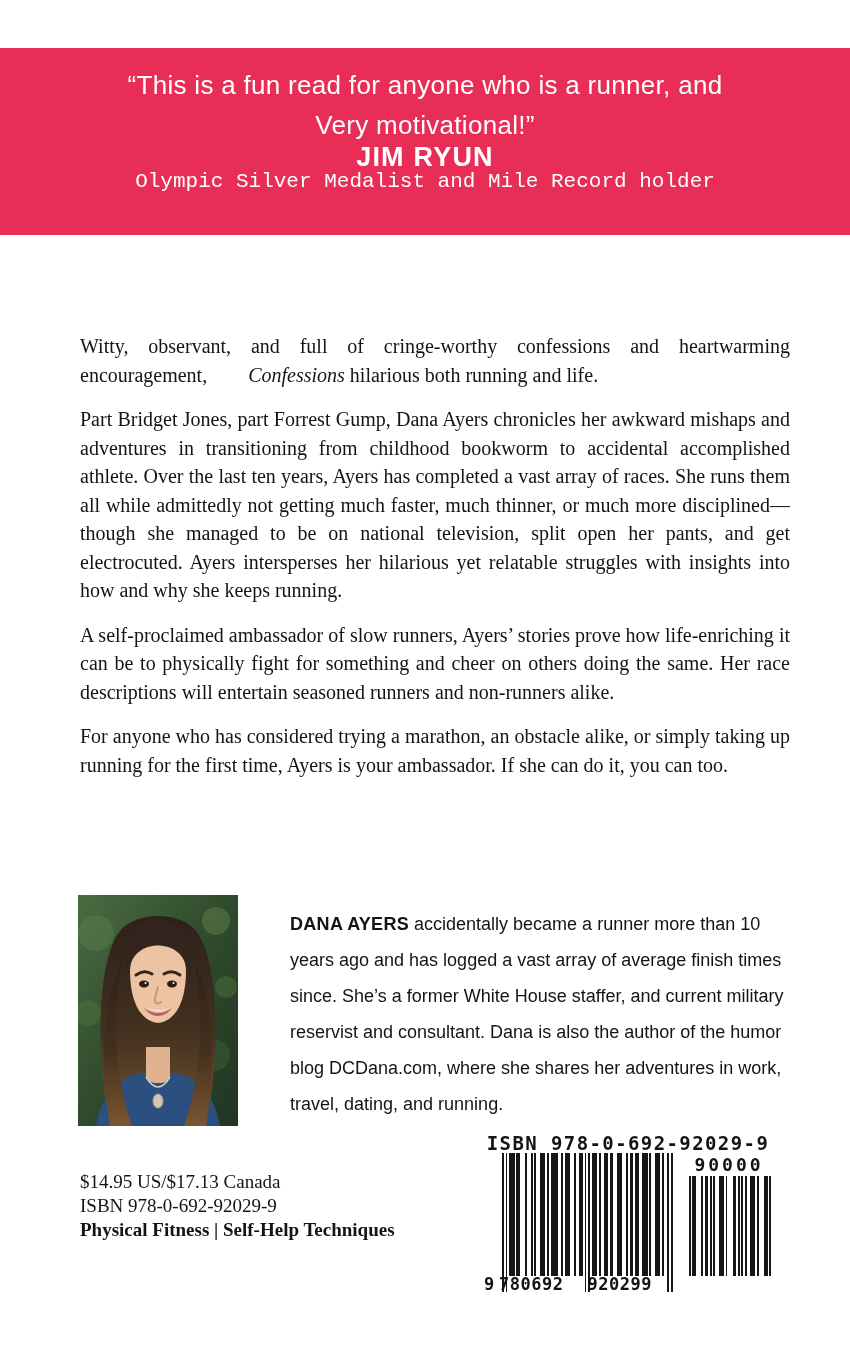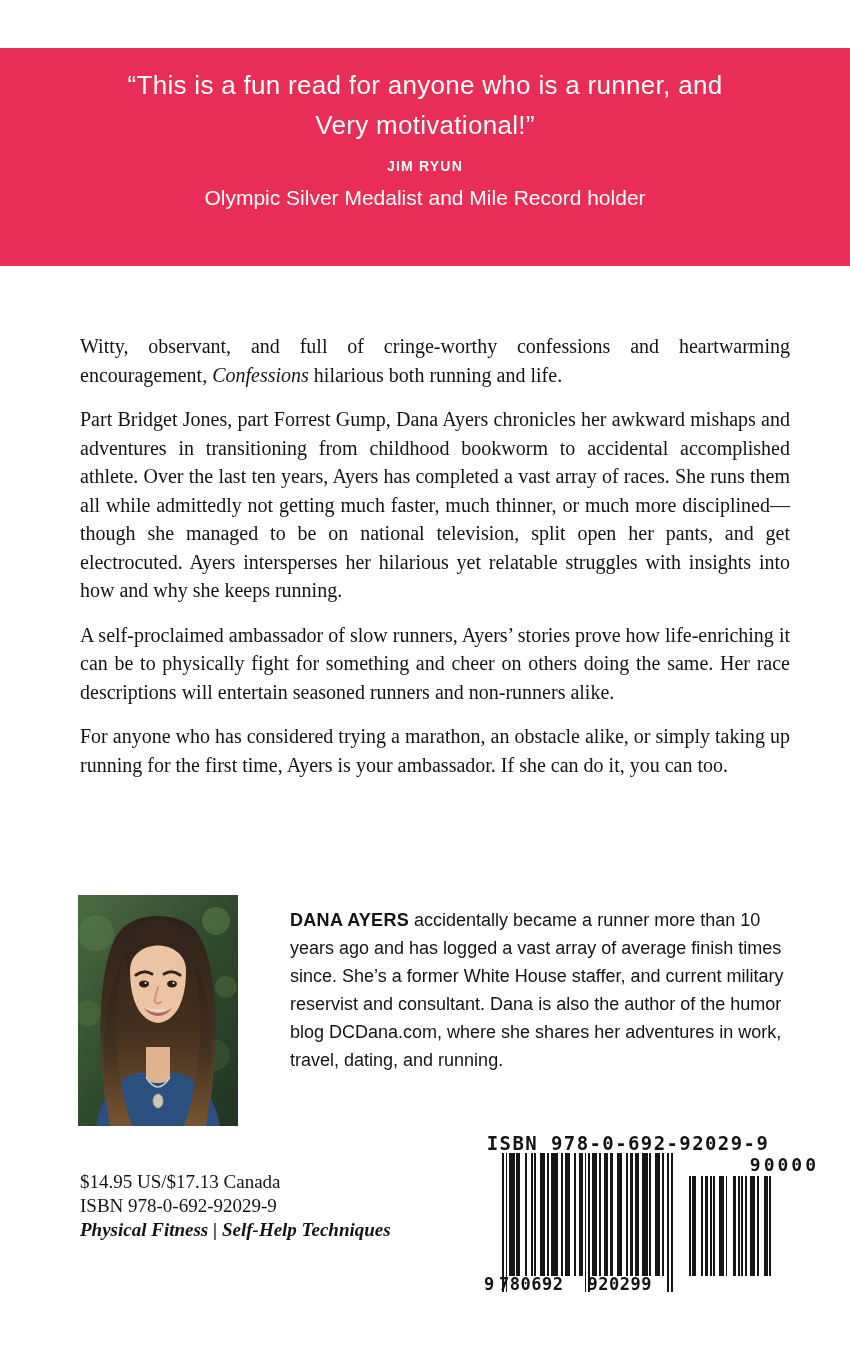--- a/index.html
+++ b/index.html
@@ -4,81 +4,80 @@
 <style>
   html, body { margin:0; padding:0; overflow:hidden; }
   body {
     width:850px; height:1360px; background:#ffffff;
     font-family:"Liberation Serif", serif; color:#111;
   }
   .page { position:relative; width:850px; height:1360px; background:#fff; overflow:hidden; }
 
   
   .quote-band {
-    position:absolute; left:0; top:48px; width:850px; height:218px;
+    position:absolute; left:0; top:48px; width:850px; height:187px;
     background:#E82D56; color:#fff; text-align:center;
   }
   .quote-lines {
     padding-top:17px;
     font-family:"Liberation Sans", sans-serif;
     font-weight:400; font-size:26px; line-height:40px; letter-spacing:0.3px;
   }
   .attribution-name {
-    margin-top:9px;
     font-family:"Liberation Sans", sans-serif;
-    font-weight:700; font-size:14px; line-height:24px; letter-spacing:1.2px;
+    font-weight:700; font-size:27px; line-height:24px; letter-spacing:1.2px;
   }
   .attribution-title {
-    margin-top:8px;
-    font-family:Liberation Sans, sans-serif;
+    margin-top:1px;
+    font-family:Liberation Mono, monospace;
     font-size:21px; line-height:24px;
   }
 
   
   .synopsis {
     position:absolute; left:80px; top:332px; width:710px;
     font-size:20px; line-height:28.5px; text-align:justify; color:#141414;
   }
   .synopsis p { margin:0 0 16px 0; }
-  .synopsis em { font-style:italic; }
+  .synopsis em { font-style:italic;margin-left:36px; }
 
   
   .author-photo {
     position:absolute; left:78px; top:895px; width:160px; height:231px;
     overflow:hidden;
   }
   .author-photo svg { display:block; width:100%; height:100%; }
   .bio {
     position:absolute; left:290px; top:888px; width:502px;
     font-family:"Liberation Sans", sans-serif;
-    font-size:18px; line-height:28px; color:#141414;
+    font-size:18px; line-height:36px; color:#141414;
   }
   .bio strong { font-weight:700; margin-right:5px; letter-spacing:0.3px; }
 
   
   .footer-left {
     position:absolute; left:80px; top:1170px;
     font-size:19px; line-height:24px; color:#141414;
   }
-  .footer-left .cats { font-style:italic; font-weight:bold; }
+  .footer-left .cats { font-weight:bold; }
 
   
   .barcode {
     position:absolute; left:484px; top:1132px; width:290px; height:162px;
     font-family:"DejaVu Sans Mono", monospace; font-weight:bold; color:#141414;
   }
   .bc-isbn { position:absolute; left:0; top:0; width:288px; text-align:center;
     font-size:19px; letter-spacing:1.4px; white-space:nowrap; }
   .bars { display:flex; align-items:flex-start; }
   .module { flex:1 1 0; height:123px; }
   .module.bar { background:#161616; }
   .bc-main { position:absolute; left:18px; top:21px; width:170px; }
   .bc-main .module.bar.guard { height:139px; }
   .bc-addon-label { position:absolute; left:203px; top:22px; width:84px;
-    text-align:right; font-size:18px; letter-spacing:3px;margin-left:48px; }
+    text-align:center; font-size:18px; letter-spacing:3px; }
   .bc-addon { position:absolute; left:203px; top:44px; width:84px; }
   .bc-addon .module { height:100px; }
   .bc-digits { position:absolute; left:0; top:142px; width:192px;
     display:flex; align-items:center; font-size:17px; letter-spacing:0.5px; }
   .bc-digits .lead { width:15px; }
   .bc-digits .grp { flex:1; }
 </style>
 </head>
 <body>
 

